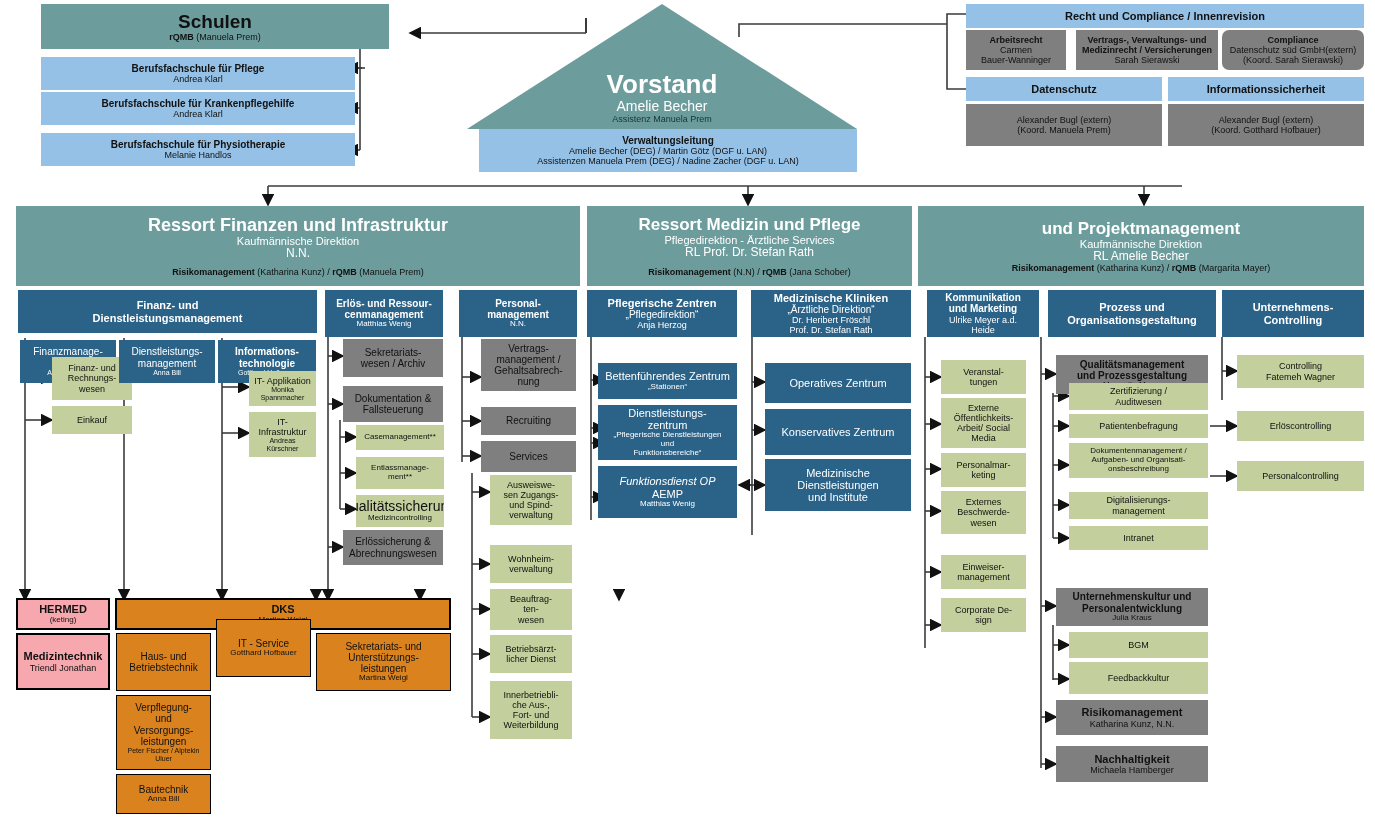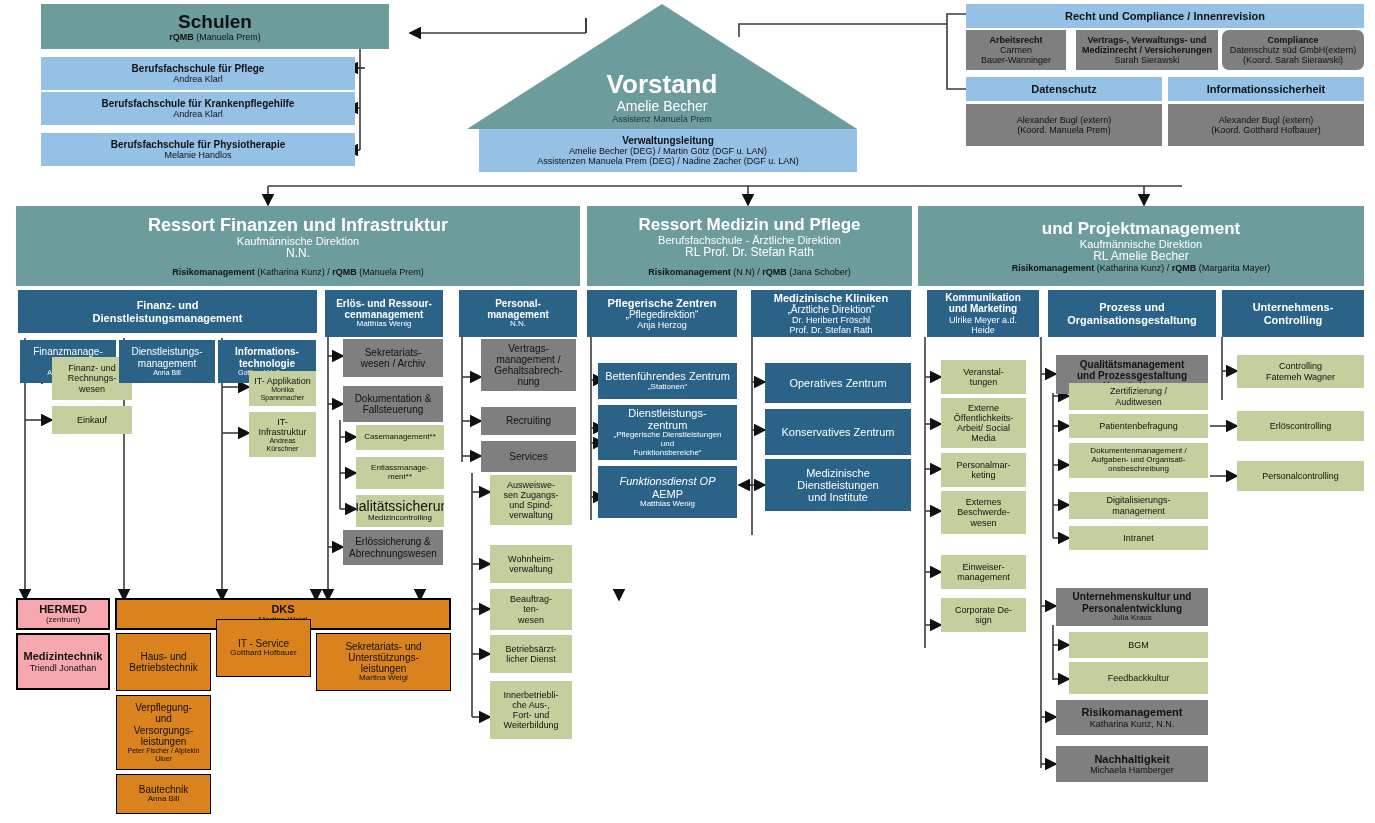--- a/index.html
+++ b/index.html
@@ -327,21 +327,21 @@
   </div>
   <div class="box green" style="left:490px;top:681px;width:82px;height:58px;">
     <div style="font-size:9px;">Innerbetriebli-</div>
     <div style="font-size:9px;">che Aus-,</div>
     <div style="font-size:9px;">Fort- und</div>
     <div style="font-size:9px;">Weiterbildung</div>
   </div>
 
   <div class="box pink" style="left:16px;top:598px;width:94px;height:32px;">
     <div class="t1" style="font-size:11px;">HERMED</div>
-    <div style="font-size:8px;">(zentrum)</div>
+    <div style="font-size:8px;">(keting)</div>
   </div>
   <div class="box pink" style="left:16px;top:633px;width:94px;height:57px;">
     <div class="t1" style="font-size:11px;">Medizintechnik</div>
     <div style="font-size:9px;">Triendl Jonathan</div>
   </div>
 
   <div class="box orangehdr" style="left:115px;top:598px;width:336px;height:32px;">
     <div class="t1" style="font-size:11px;">DKS</div>
     <div style="font-size:8px;">Martina Weigl</div>
   </div>
@@ -366,21 +366,21 @@
     <div style="font-size:10px;">leistungen</div>
     <div style="font-size:7px;">Peter Fischer / Alptekin Uluer</div>
   </div>
   <div class="box orange" style="left:116px;top:774px;width:95px;height:40px;">
     <div style="font-size:10px;">Bautechnik</div>
     <div style="font-size:8px;">Anna Bill</div>
   </div>
 
   <div class="box teal" style="left:587px;top:206px;width:325px;height:80px;">
     <div style="font-size:17px;font-weight:bold;">Ressort Medizin und Pflege</div>
-    <div style="font-size:11px;">Berufsfachschule - Ärztliche Direktion</div>
+    <div style="font-size:11px;">Pflegedirektion - Ärztliche Services</div>
     <div style="font-size:12px;">RL Prof. Dr. Stefan Rath</div>
     <div style="font-size:9px;color:#111;margin-top:7px;"><b>Risikomanagement</b><span> (N.N) / </span><b>rQMB</b><span> (Jana Schober)</span></div>
   </div>
 
   <div class="box dblue" style="left:587px;top:290px;width:150px;height:47px;">
     <div class="t1" style="font-size:11px;">Pflegerische Zentren</div>
     <div style="font-size:10px;">„Pflegedirektion“</div>
     <div style="font-size:9px;">Anja Herzog</div>
   </div>
   <div class="box dblue" style="left:598px;top:363px;width:139px;height:36px;">

